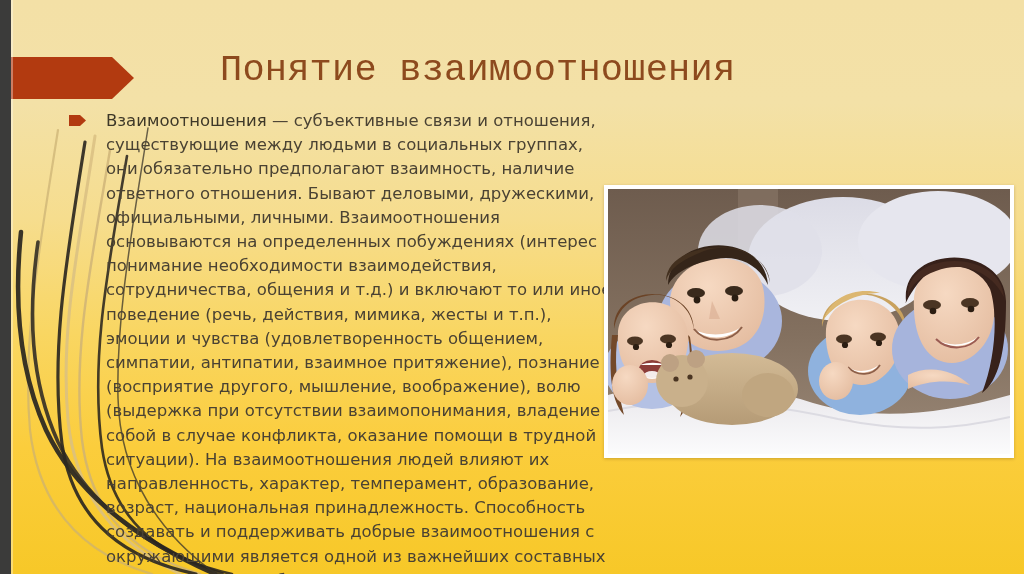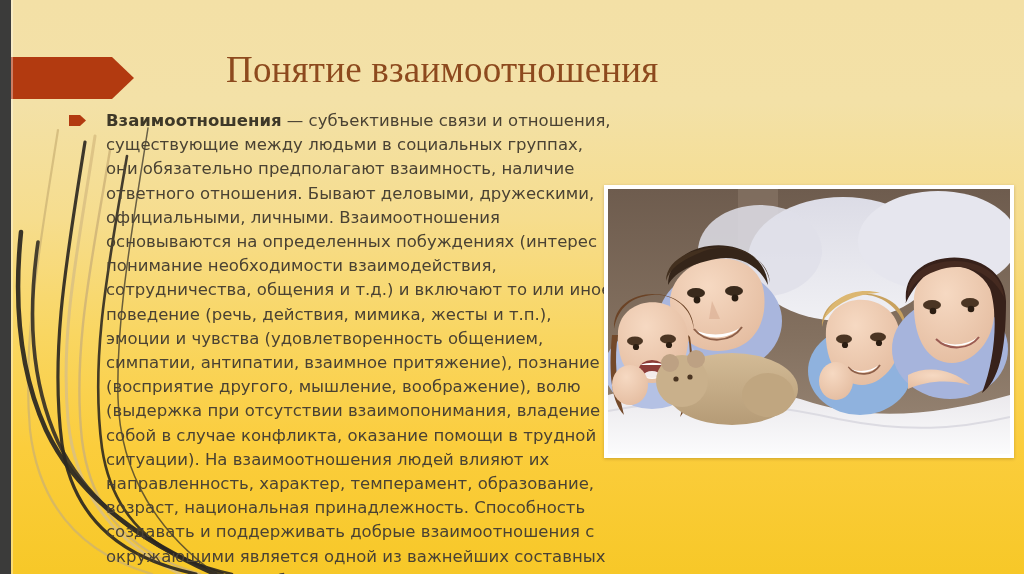--- a/index.html
+++ b/index.html
@@ -53,29 +53,29 @@
     left: 0;
     top: 57px;
     width: 134px;
     height: 42px;
     z-index: 5;
   }
 
   
   .title {
     position: absolute;
-    left: 226px;
+    left: 220px;
     top: 48px;
     width: 770px;
     font-size: 37px;
     line-height: 44px;
     color: #8d4a1e;
     letter-spacing: 0.2px;
     font-weight: 400;
-    font-family: Liberation Serif, serif;
+    font-family: Liberation Mono, monospace;
     z-index: 4;
     white-space: nowrap;
   }
 
   
   .body-block {
     position: absolute;
     left: 69px;
     top: 109px;
     width: 545px;
@@ -93,21 +93,21 @@
     height: 11px;
   }
   .body-text {
     font-size: 16.5px;
     line-height: 24.2px;
     color: #4a4233;
     text-align: left;
     font-family: "DejaVu Sans", sans-serif;
   }
   .body-text b {
-    font-weight: 700;
+    font-weight: 400;
     color: #3e3828;
   }
 
   
   .photo-frame {
     position: absolute;
     left: 604px;
     top: 185px;
     width: 410px;
     height: 273px;

